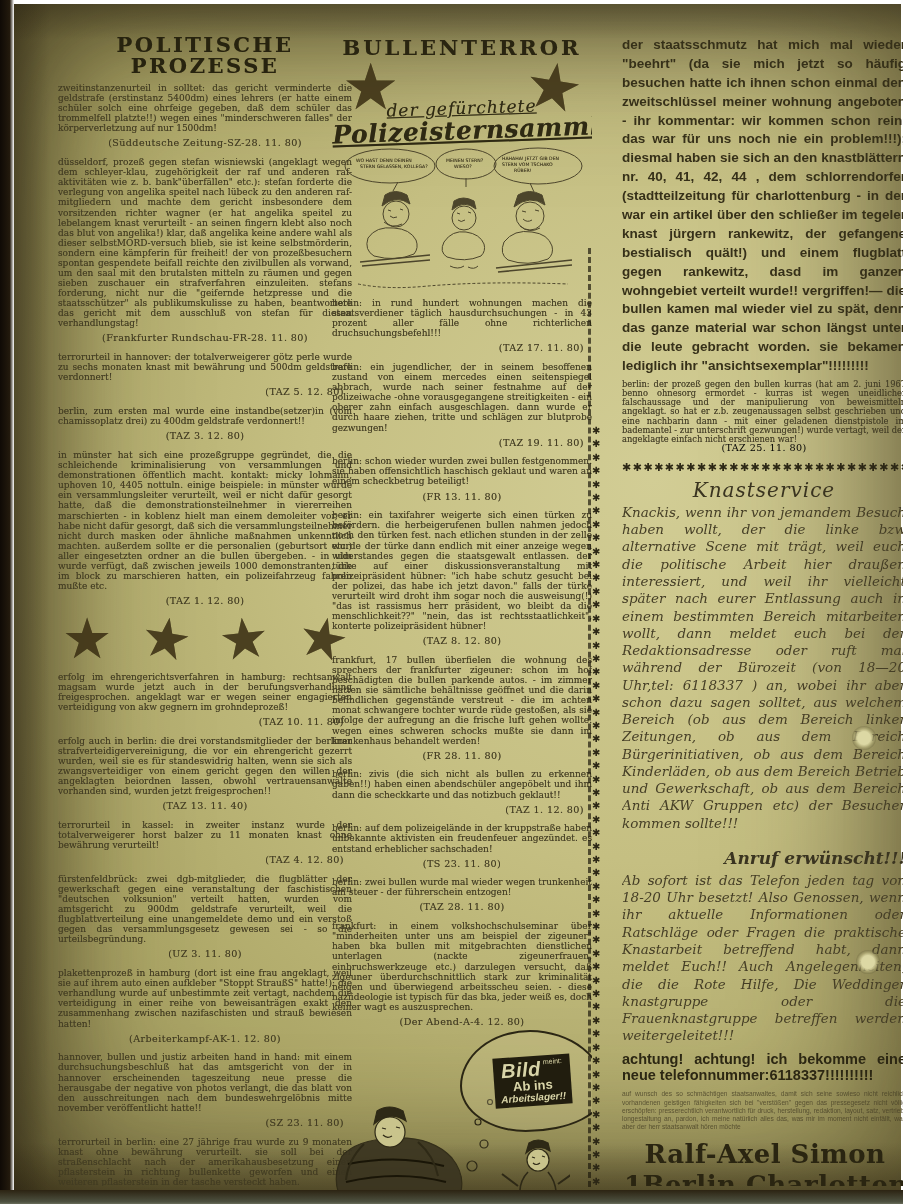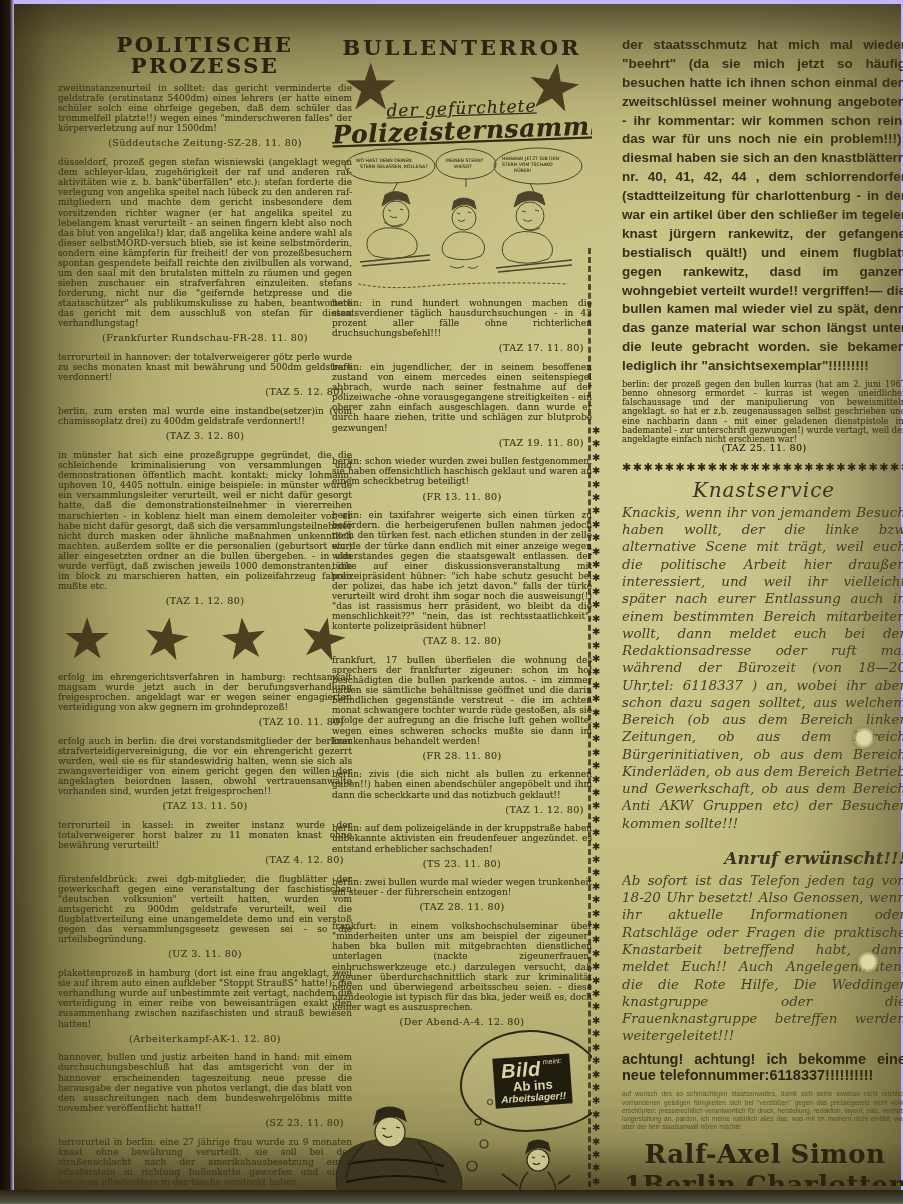--- a/index.html
+++ b/index.html
@@ -1,17 +1,17 @@
 <!DOCTYPE html>
 <html><head>
 <meta charset="utf-8">
 <style>
   html,body{margin:0;padding:0;background:#141008;}
   #shot{position:relative;width:903px;height:1204px;overflow:hidden;
-        background:#c4b5fd;font-family:"DejaVu Serif",serif;}
+        background:#ffffff;font-family:"DejaVu Serif",serif;}
   
   #paper{position:absolute;left:14px;top:4px;right:2px;bottom:14px;
      background:radial-gradient(ellipse at 72% 40%, #d2cd95 0%, #c5bf82 38%, #aea868 72%, #958f57 100%);
      box-shadow:inset 0 0 140px 35px rgba(45,36,14,.5), inset 30px 20px 80px rgba(30,22,8,.35);}
   #paper:after{content:"";position:absolute;inset:0;
      background:linear-gradient(180deg, rgba(25,18,8,.28) 0, rgba(25,18,8,0) 3%),
                 linear-gradient(90deg, rgba(25,18,8,.3) 0, rgba(25,18,8,0) 4%),
                 linear-gradient(0deg, rgba(35,26,10,.4) 0, rgba(35,26,10,0) 4%);
      pointer-events:none;}
   .band-bottom{position:absolute;left:0;right:0;bottom:0;height:14px;
@@ -117,21 +117,21 @@
       <span class="bigstar">★</span>
       <span class="bigstar">★</span>
       <span class="bigstar">★</span>
       <span class="bigstar">★</span>
     </div>
 
     <p class="item">erfolg im ehrengerichtsverfahren in hamburg: rechtsanwalt magsam wurde jetzt auch in der berufungsverhandlung freigesprochen. angeklagt war er wegen seiner engagierten verteidigung von akw gegnern im grohndeprozeß!</p>
     <div class="cite r">(TAZ 10. 11. 80)</div>
 
     <p class="item">erfolg auch in berlin: die drei vorstandsmitglieder der berliner strafverteidigervereinigung, die vor ein ehrengericht gezerrt wurden, weil sie es für standeswidrig halten, wenn sie sich als zwangsverteidiger von einem gericht gegen den willen der angeklagten beiordnen lassen, obwohl vertrauensanwälte vorhanden sind, wurden jetzt freigesprochen!!</p>
-    <div class="cite">(TAZ 13. 11. 50)</div>
+    <div class="cite">(TAZ 13. 11. 40)</div>
 
     <p class="item">terrorurteil in kassel: in zweiter instanz wurde der totalverweigerer horst balzer zu 11 monaten knast ohne bewährung verurteilt!</p>
     <div class="cite r">(TAZ 4. 12. 80)</div>
 
     <p class="item">fürstenfeldbrück: zwei dgb-mitglieder, die flugblätter der gewerkschaft gegen eine veranstaltung der faschistischen "deutschen volksunion" verteilt hatten, wurden vom amtsgericht zu 900dm geldstrafe verurteilt, weil die flugblattverteilung eine unangemeldete demo und ein verstoß gegen das versammlungsgesetz gewesen sei - so die urteilsbegründung.</p>
     <div class="cite">(UZ 3. 11. 80)</div>
 
     <p class="item">plakettenprozeß in hamburg (dort ist eine frau angeklagt, weil sie auf ihrem auto einen aufkleber "Stoppt StraußS" hatte!): die verhandlung wurde auf unbestimmte zeit vertagt, nachdem die verteidigung in einer reihe von beweisanträgen exakt den zusammenhang zwischen nazifaschisten und strauß bewiesen hatten!</p>
     <div class="cite">(Arbeiterkampf-AK-1. 12. 80)</div>
 

